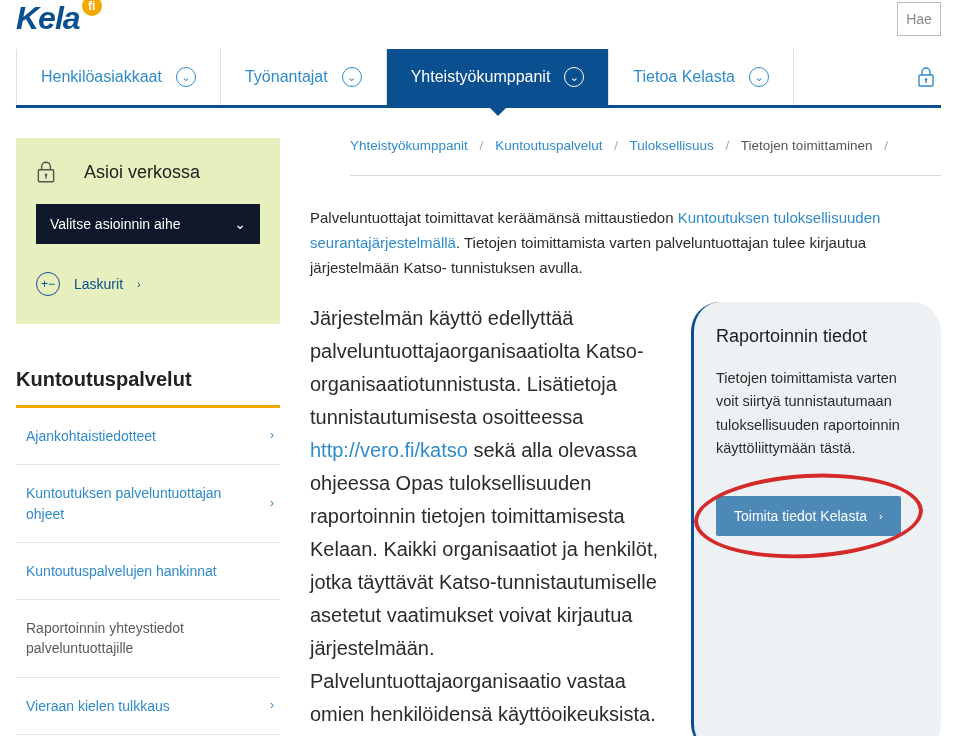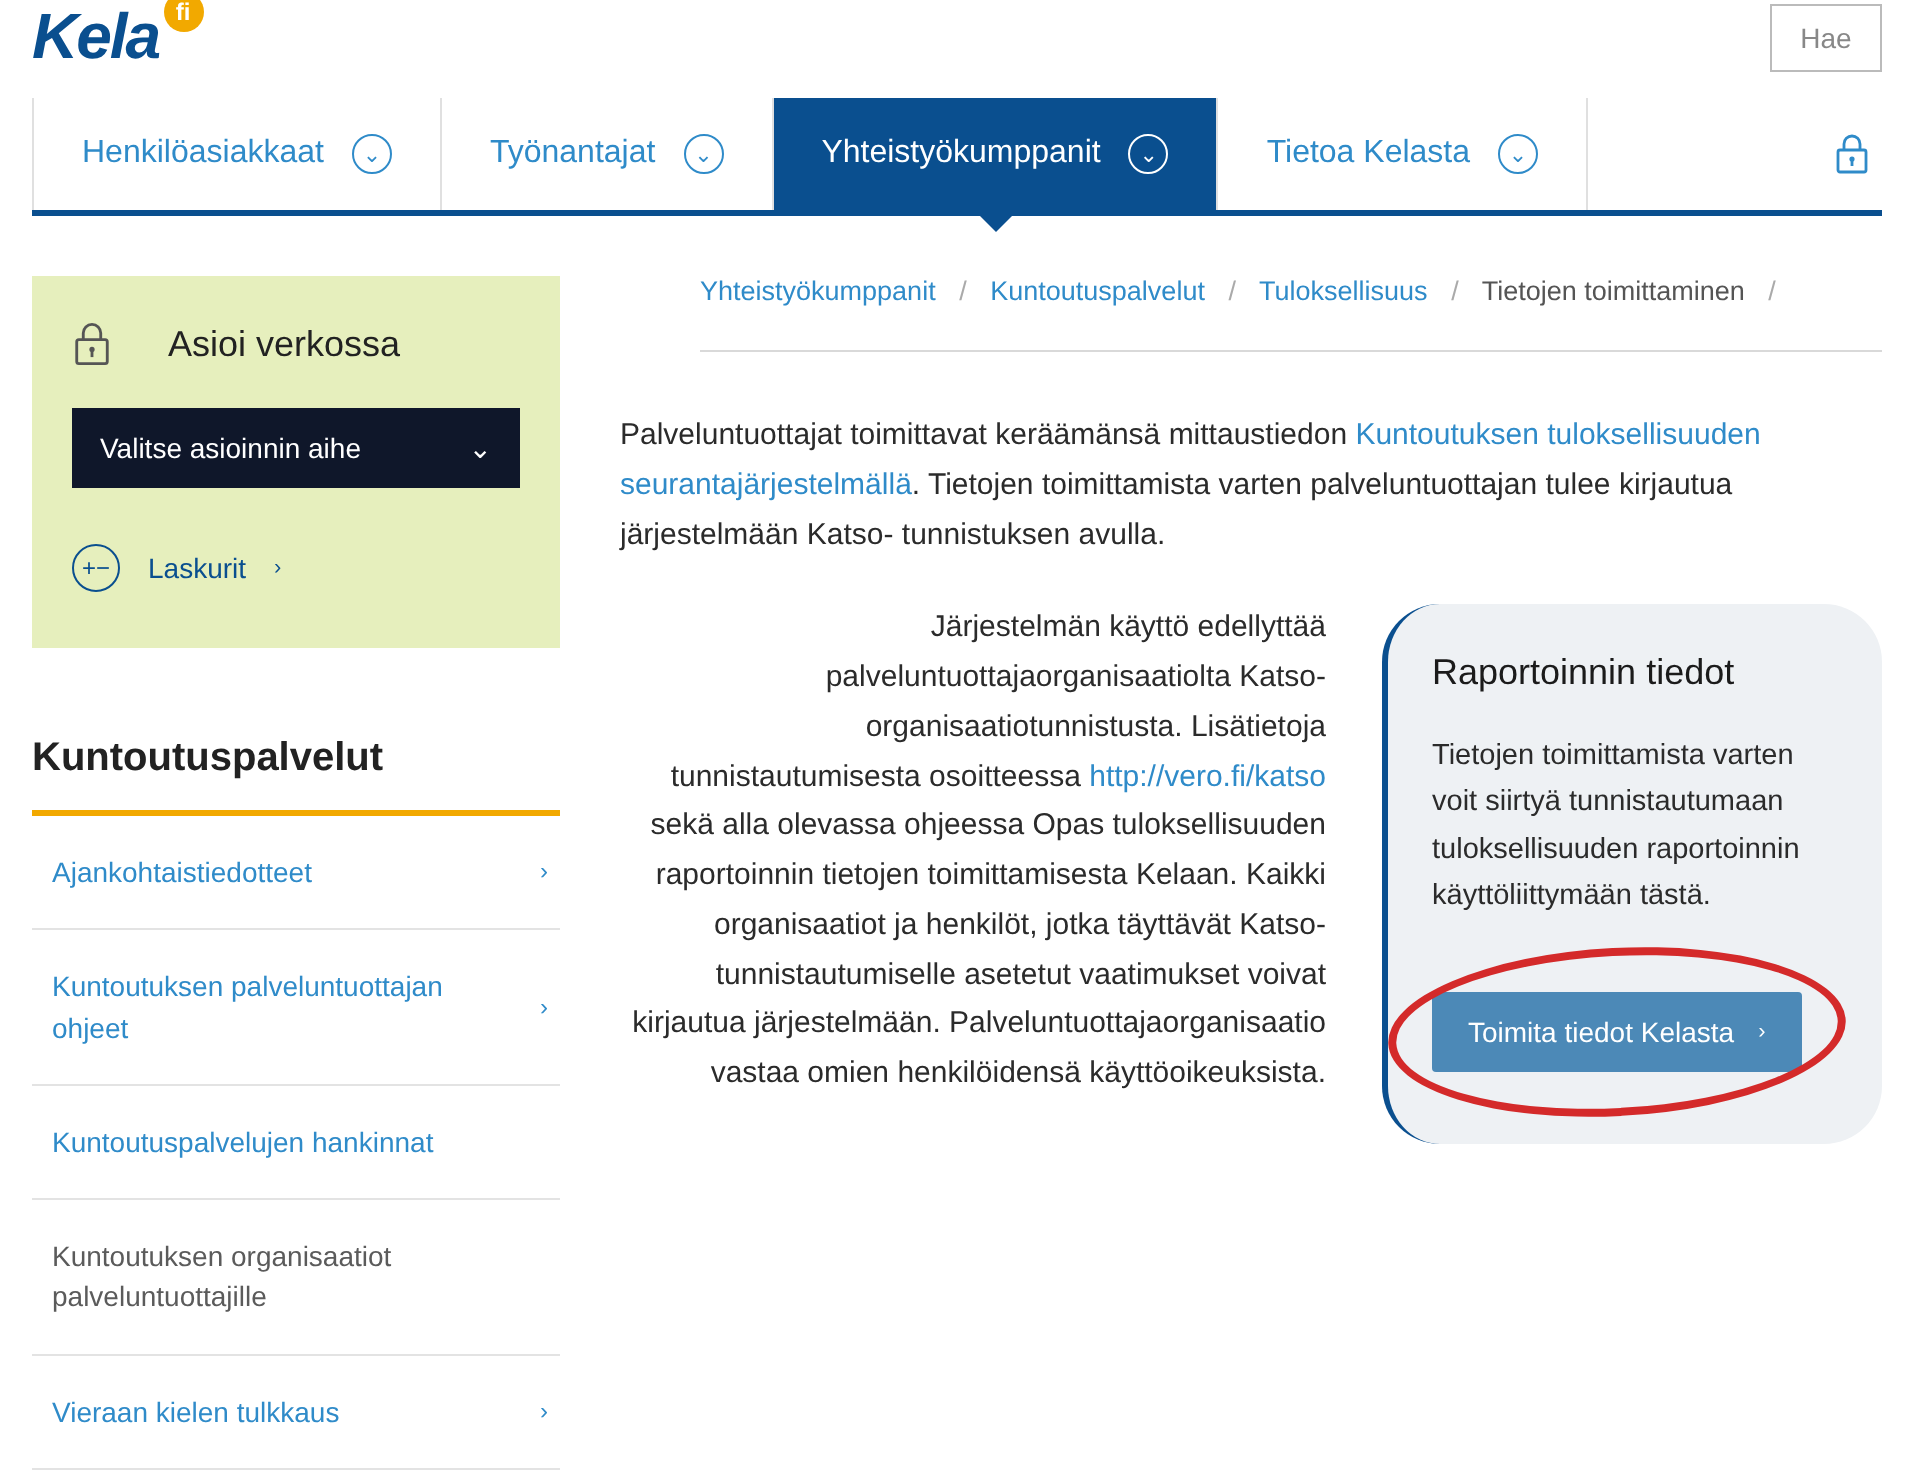--- a/index.html
+++ b/index.html
@@ -29,21 +29,21 @@
   .logo-dot {
     width: 20px; height: 20px;
     background: #f2a900;
     border-radius: 50%;
     margin-left: 2px;
     margin-top: -4px;
     display: flex; align-items: center; justify-content: center;
     font-size: 12px; font-weight: 700; color: #fff;
   }
   .search-box {
-    width: 56px;
+    width: 44px;
     height: 34px;
     border: 1px solid #bbb;
     padding: 0 8px;
     font-size: 14px;
     color: #888;
     text-align: center;
     line-height: 32px;
   }
 
   
@@ -188,25 +188,24 @@
     font-size: 34px;
     font-weight: 400;
     color: #1b1b1b;
     margin-bottom: 46px;
     line-height: 1.25;
   }
 
   .content-row { display: flex; gap: 28px; }
   .content-text { flex: 1; }
   .content-text p {
-    font-size: 15px;
+    font-size: 20px;
     line-height: 1.65;
     color: #2b2b2b;
     margin-bottom: 22px;
-    text-align: right;
   }
   .content-text a { color: #2f8bc9; text-decoration: none; }
 
   
   .info-card {
     flex: 0 0 250px;
     background: #eef1f4;
     border-left: 3px solid #0a4f8f;
     padding: 24px 22px 30px 22px;
     position: relative;
@@ -321,21 +320,21 @@
         <span class="row-chev">›</span>
       </li>
       <li>
         <span>Kuntoutuksen palveluntuottajan ohjeet</span>
         <span class="row-chev">›</span>
       </li>
       <li>
         <span>Kuntoutuspalvelujen hankinnat</span>
       </li>
       <li class="nolink">
-        <span>Kuntoutuksen organisaatiot palveluntuottajille</span>
+        <span>Raportoinnin yhteystiedot palveluntuottajille</span>
       </li>
       <li>
         <span>Vieraan kielen tulkkaus</span>
         <span class="row-chev">›</span>
       </li>
     </ul>
 
   </aside>
 
   <main class="main-col">

